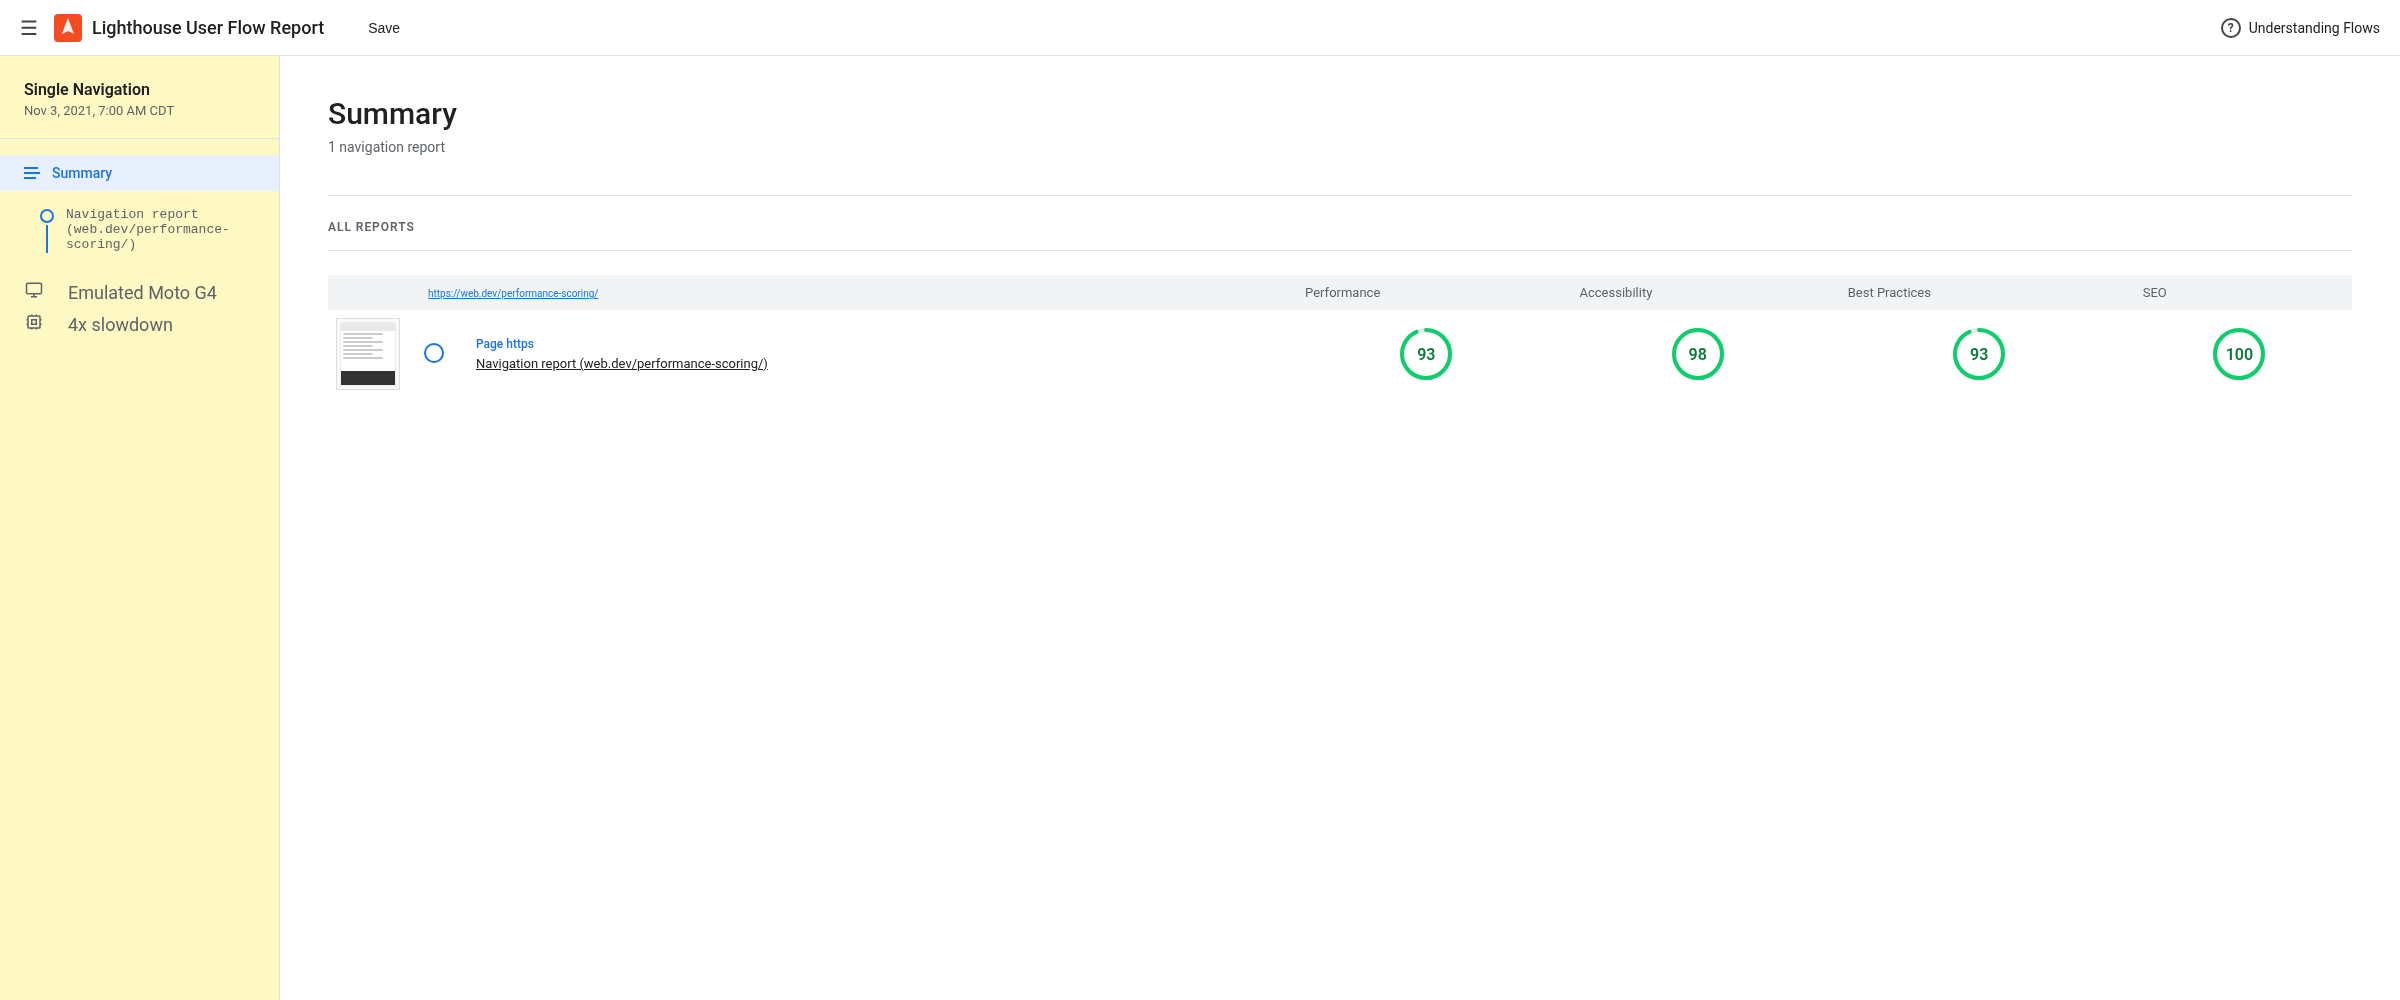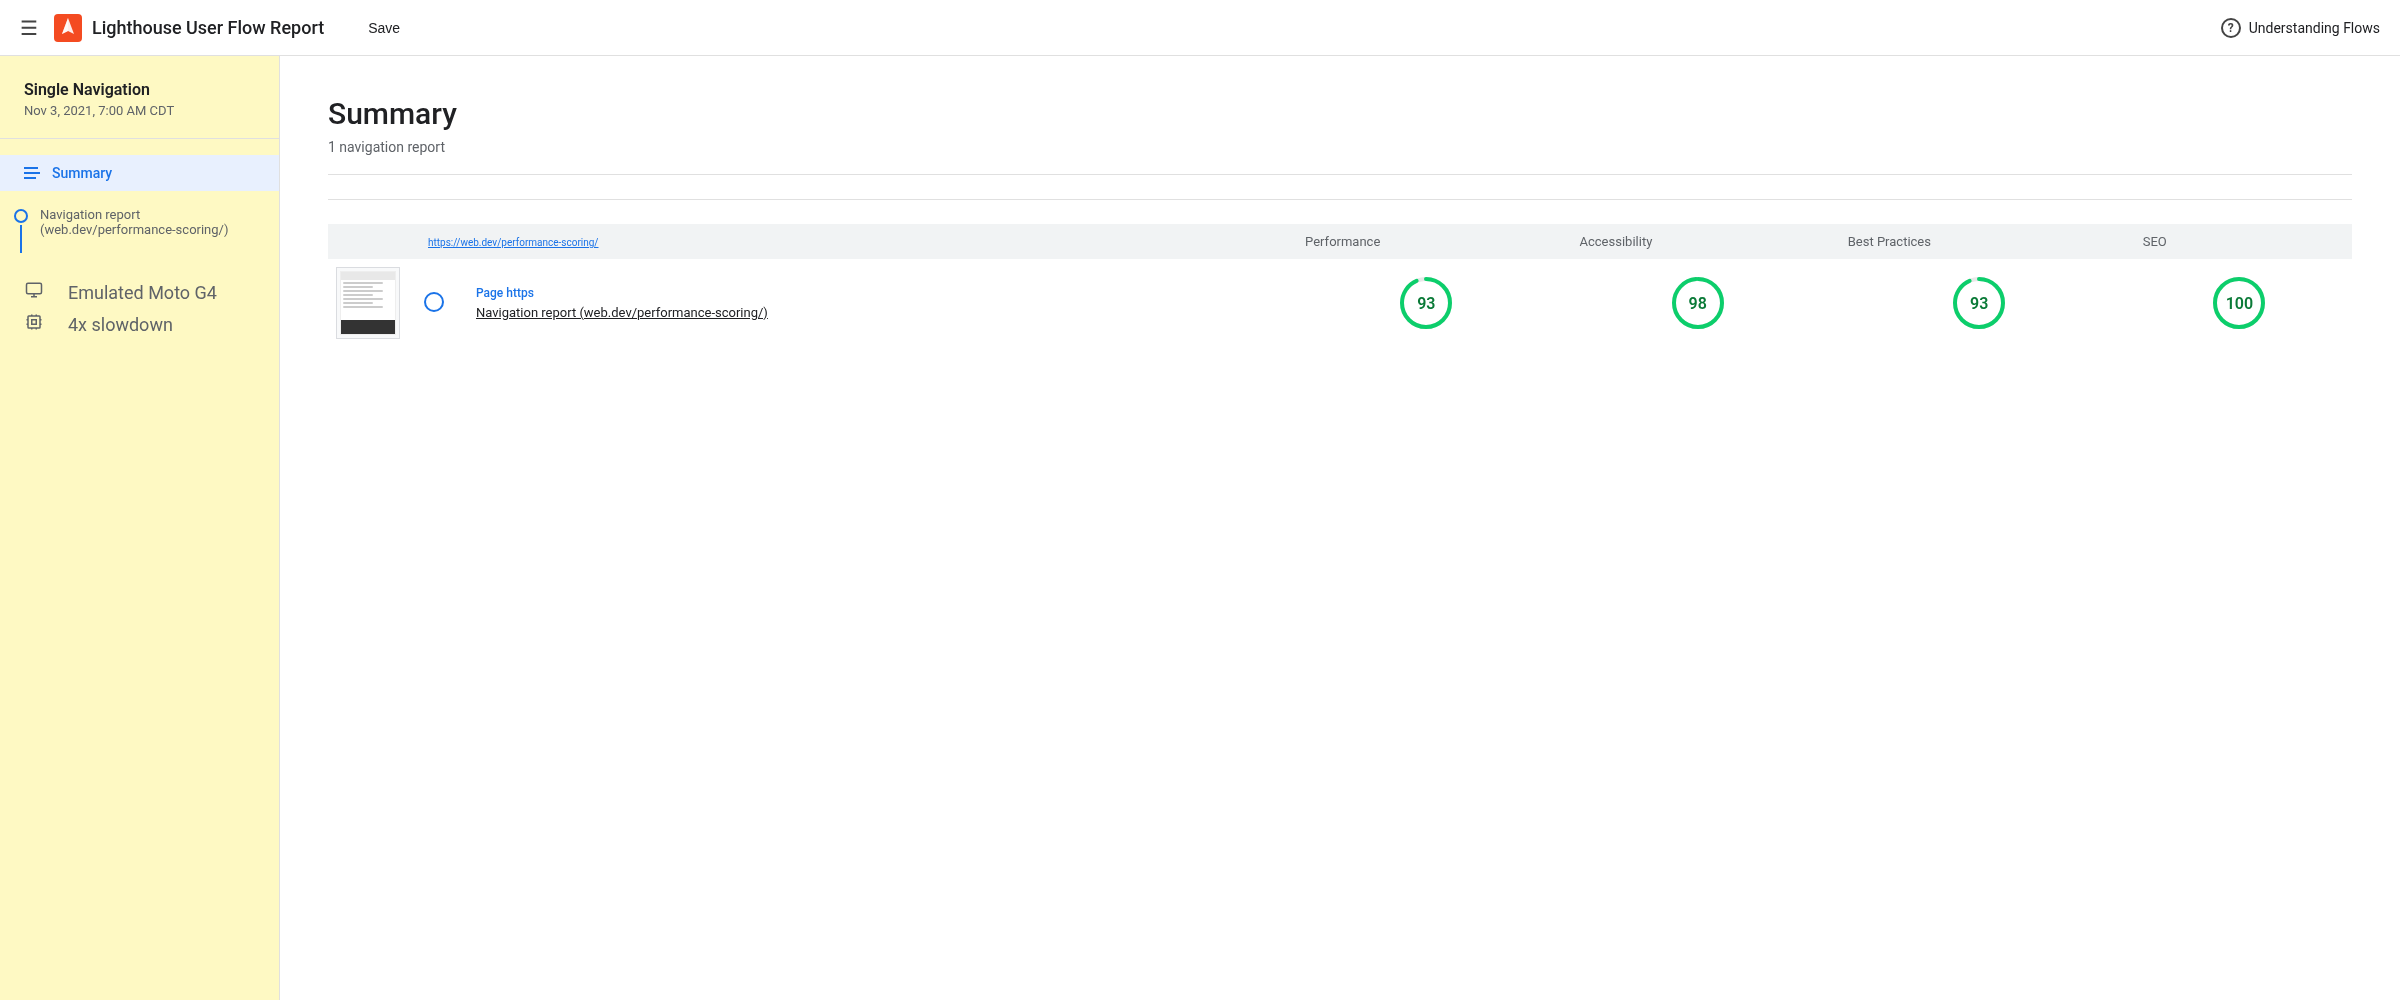--- a/index.html
+++ b/index.html
@@ -117,22 +117,23 @@
       height: 2px;
       background: #1a73e8;
     }
     .sidebar-item-summary .list-icon span:first-child { width: 14px; }
     .sidebar-item-summary .list-icon span:last-child { width: 12px; }
 
     .sidebar-nav-report {
       display: flex;
       align-items: flex-start;
       gap: 12px;
-      padding: 16px 24px 16px 14px;
+      padding: 16px 24px 16px 40px;
       cursor: pointer;
+      font-family: Liberation Mono, monospace;
     }
     .sidebar-nav-report .pin-icon {
       display: flex;
       flex-direction: column;
       align-items: center;
       margin-top: 2px;
     }
     .sidebar-nav-report .pin-circle {
       width: 14px;
       height: 14px;
@@ -174,21 +175,21 @@
     }
     .summary-title {
       font-size: 30px;
       font-weight: 500;
       color: #202124;
       margin-bottom: 8px;
     }
     .summary-subtitle {
       font-size: 14px;
       color: #5f6368;
-      margin-bottom: 19px;
+      margin-bottom: 40px;
     }
 
     .section-divider {
       height: 1px;
       background: #e0e0e0;
       margin-bottom: 24px;
     }
 
     .all-reports-label {
       font-size: 12px;
@@ -405,20 +406,21 @@
       </div>
     </div>
   </aside>
 
   <main class="main-content">
     <h1 class="summary-title">Summary</h1>
     <p class="summary-subtitle">1 navigation report</p>
 
     <div class="section-divider"></div>
 
+    <div class="all-reports-label">ALL REPORTS</div>
 
     <div class="section-divider"></div>
 
     <table class="reports-table">
       <thead>
         <tr>
           <th class="url-col" colspan="3" style="text-align:left; padding-left: 100px;">
             <span class="url-link">https://web.dev/performance-scoring/</span>
           </th>
           <th>Performance</th>

